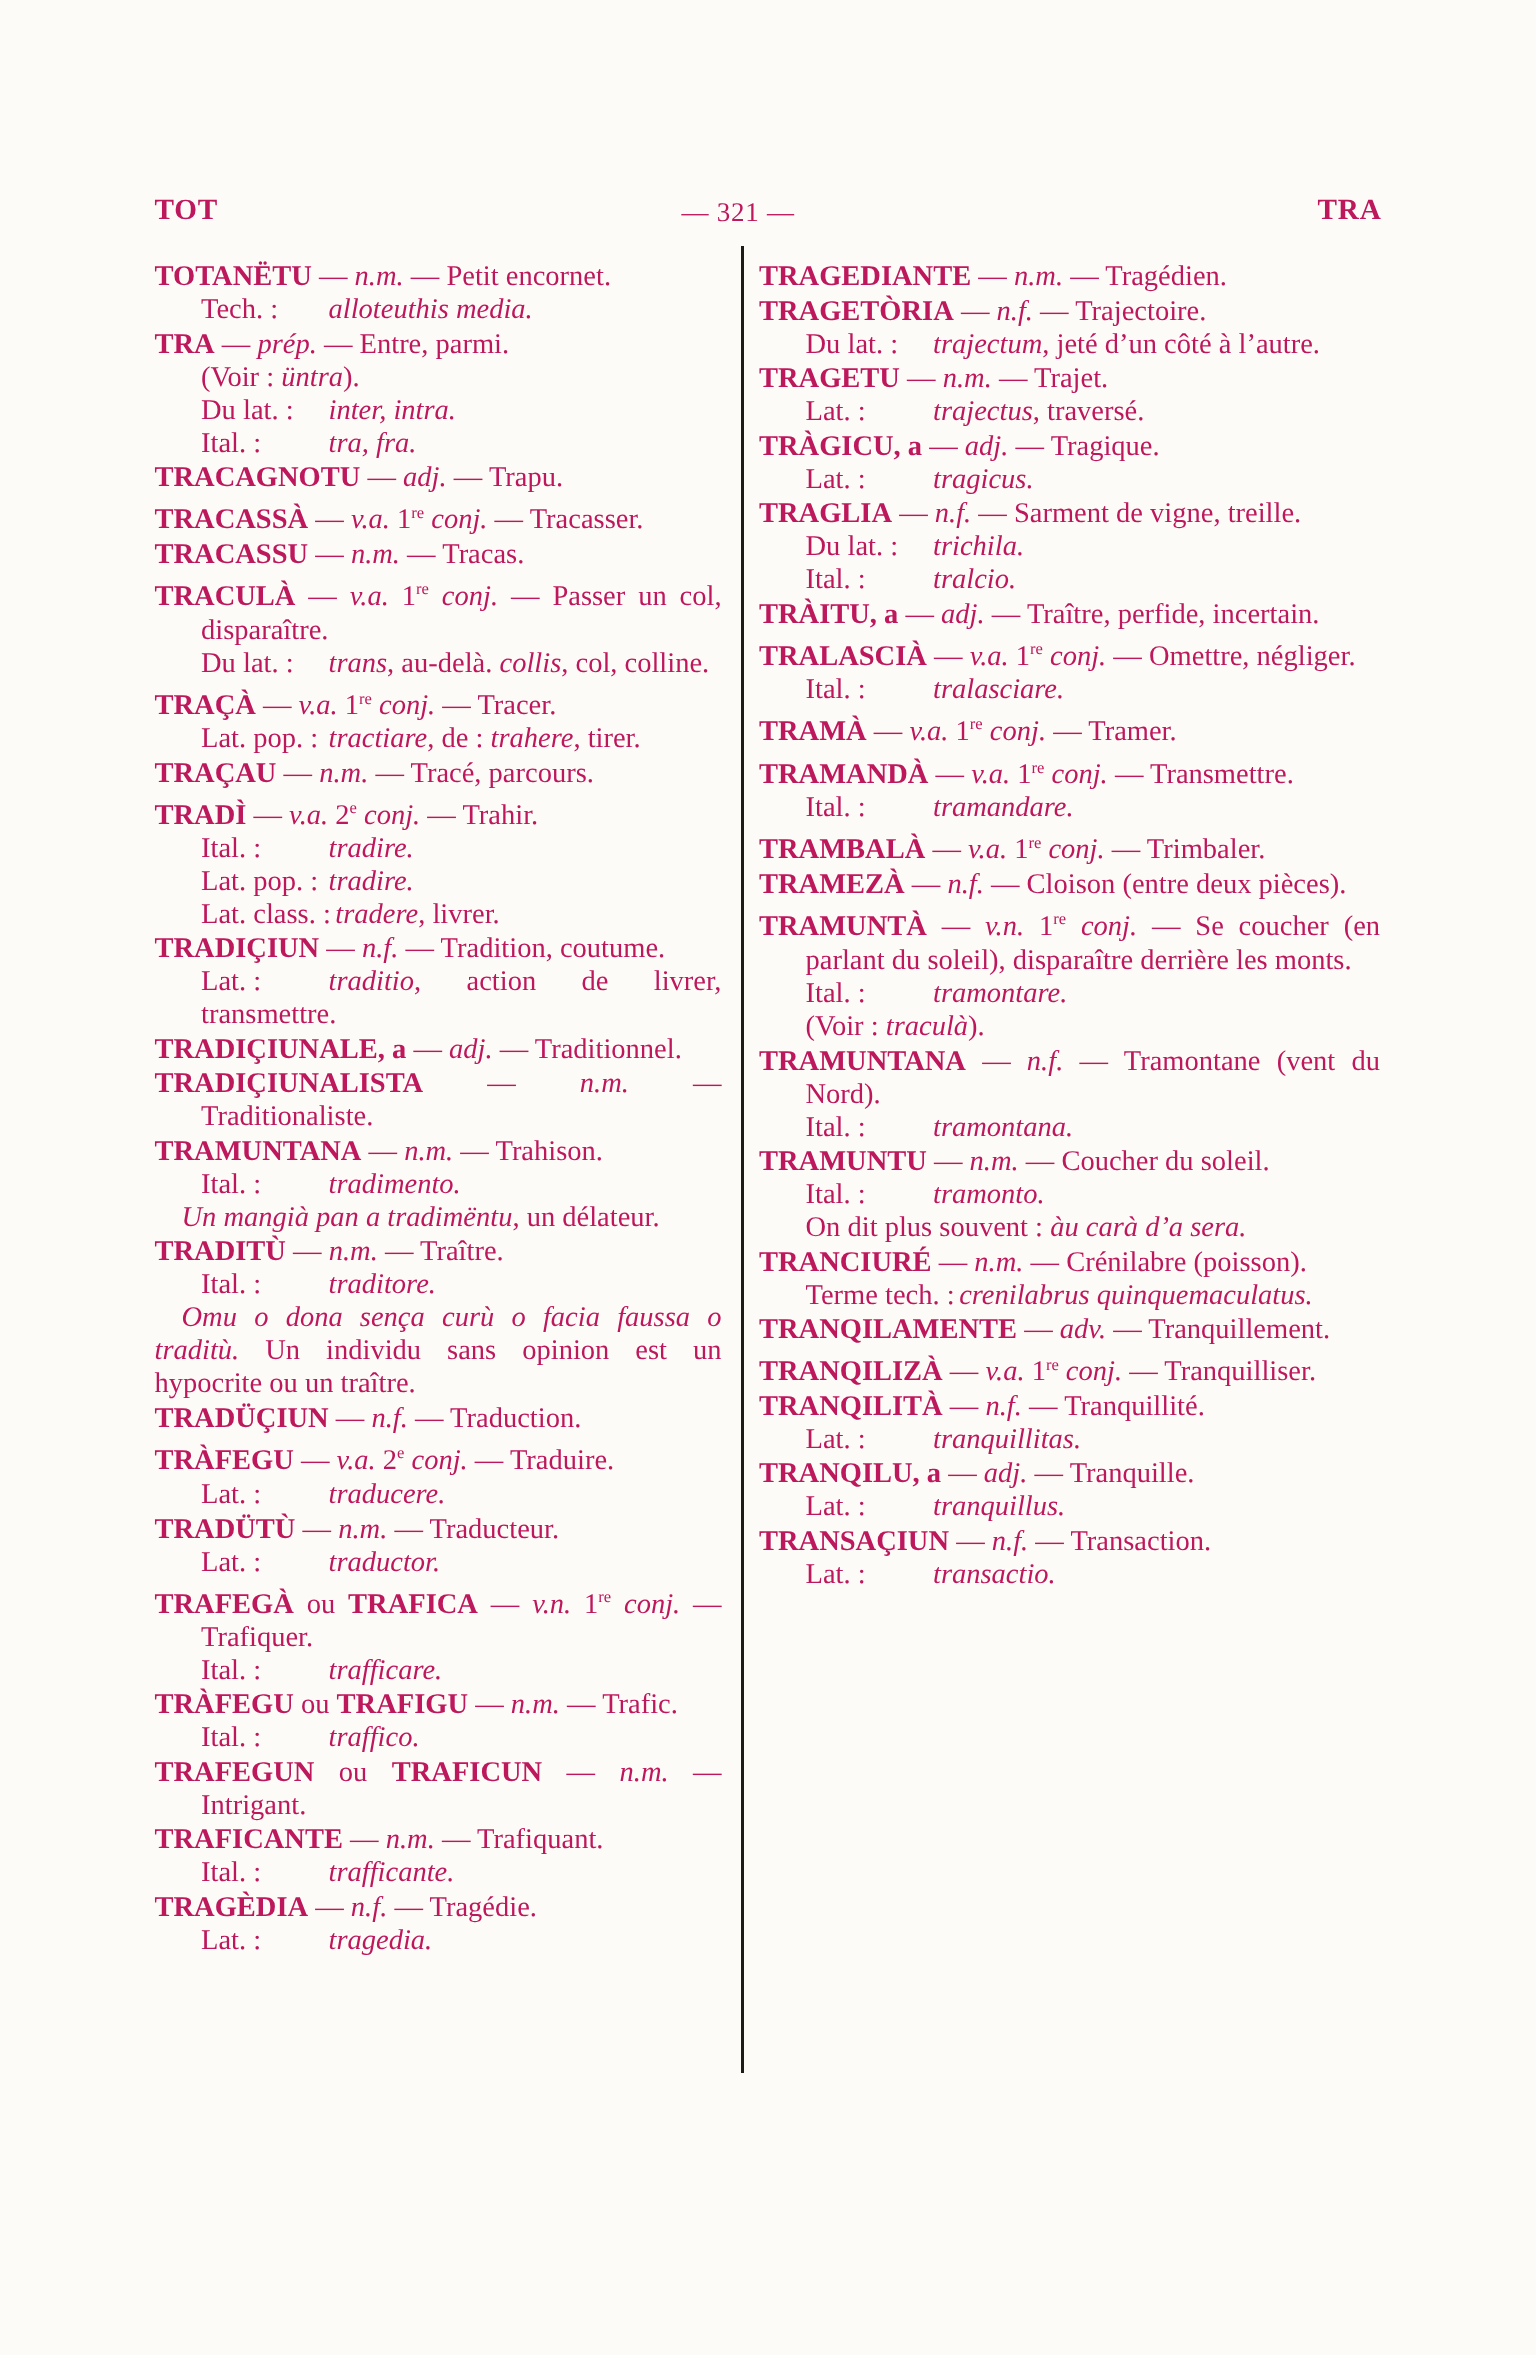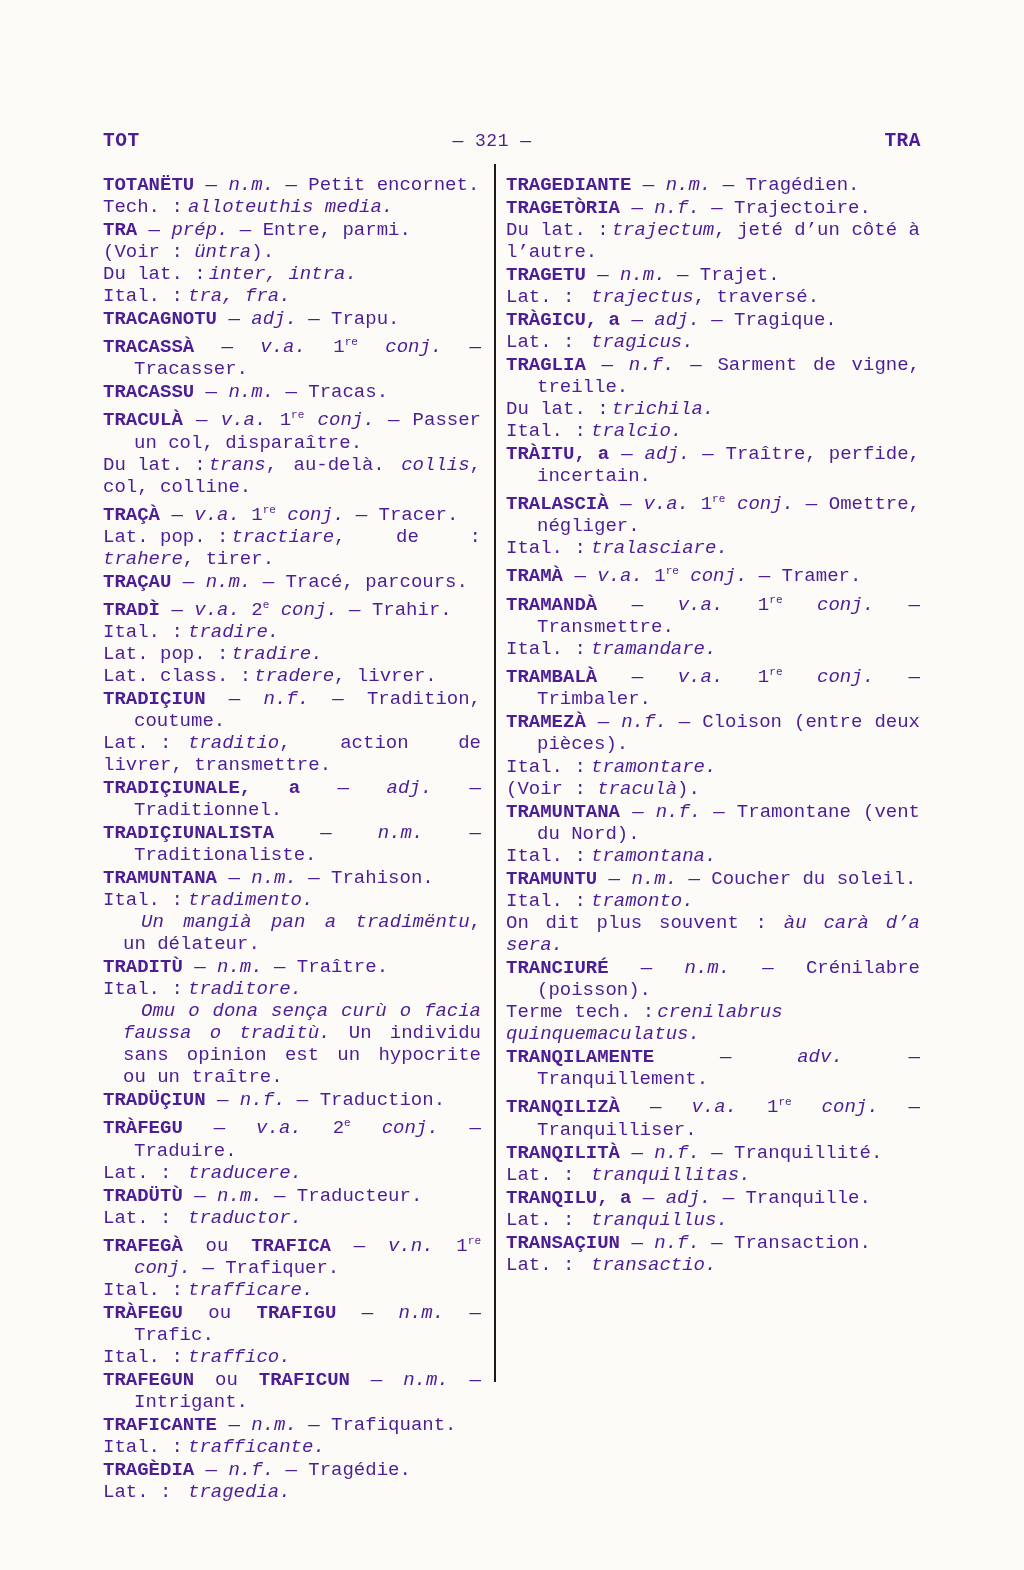--- a/index.html
+++ b/index.html
@@ -1,43 +1,43 @@
 <!DOCTYPE html>
 <html><head>
 <meta charset="utf-8">
 <style>
   html,body{margin:0;padding:0;background:#e8e8e4;}
   .page{
     position:relative;
     width:1024px;height:1570px;
     margin:0 auto;
     background:#fcfbf7;
-    color:#4c1d95;
-    font-family:Liberation Mono, monospace;
+    color:#be185d;
+    font-family:Liberation Serif, serif;
     font-size:19px;
     line-height:22px;
     overflow:hidden;
   }
   
   .hdr{position:absolute;top:130px;left:103px;width:818px;height:26px;font-weight:bold;font-size:19.5px;letter-spacing:0.5px;}
   .hdr .hw-left{position:absolute;left:0;top:0;}
   .hdr .pagenum{position:absolute;left:0;width:778px;text-align:center;top:0;font-weight:normal;font-size:18px;}
   .hdr .hw-right{position:absolute;right:0;top:0;}
   
   .cols{position:absolute;top:174px;left:103px;}
   .col{position:absolute;top:0;}
   .col-left{left:0;width:378px;}
   .col-right{left:403px;width:414px;}
   .divider{position:absolute;left:391px;top:-10px;width:2px;height:1218px;background:#1c1b19;}
   
   .entry{margin:0 0 1px 0;}
   .line{margin:0;text-align:justify;}
   .line.head{padding-left:31px;text-indent:-31px;}
-  .line.sub{}
-  .line.ex{text-indent:18px;margin-left:20px;}
+  .line.sub{margin-left:31px;}
+  .line.ex{text-indent:18px;}
   .s-b{font-weight:bold;}
   .s-i{font-style:italic;}
   .s-sup{font-size:0.58em;vertical-align:super;letter-spacing:0;}
   .lab{display:inline-block;min-width:82px;margin-right:3px;}
 </style>
 </head>
 <body>
 
 <div class="page">
   <div class="hdr">
@@ -170,20 +170,21 @@
           <p class="line head"><span class="s-b">TRAMANDÀ</span><span class="s-n"> — </span><span class="s-i">v.a.</span><span class="s-n"> 1</span><span class="s-sup">re</span><span class="s-n"> </span><span class="s-i">conj.</span><span class="s-n"> — Transmettre.</span></p>
           <p class="line sub"><span class="lab">Ital. :</span><span class="s-i">tramandare.</span></p>
         </div>
         <div class="entry">
           <p class="line head"><span class="s-b">TRAMBALÀ</span><span class="s-n"> — </span><span class="s-i">v.a.</span><span class="s-n"> 1</span><span class="s-sup">re</span><span class="s-n"> </span><span class="s-i">conj.</span><span class="s-n"> — Trimbaler.</span></p>
         </div>
         <div class="entry">
           <p class="line head"><span class="s-b">TRAMEZÀ</span><span class="s-n"> — </span><span class="s-i">n.f.</span><span class="s-n"> — Cloison (entre deux pièces).</span></p>
         </div>
         <div class="entry">
+          <p class="line head"><span class="s-b">TRAMUNTÀ</span><span class="s-n"> — </span><span class="s-i">v.n.</span><span class="s-n"> 1</span><span class="s-sup">re</span><span class="s-n"> </span><span class="s-i">conj.</span><span class="s-n"> — Se coucher (en parlant du soleil), disparaître derrière les monts.</span></p>
           <p class="line sub"><span class="lab">Ital. :</span><span class="s-i">tramontare.</span></p>
           <p class="line sub"><span class="s-n">(Voir : </span><span class="s-i">traculà</span><span class="s-n">).</span></p>
         </div>
         <div class="entry">
           <p class="line head"><span class="s-b">TRAMUNTANA</span><span class="s-n"> — </span><span class="s-i">n.f.</span><span class="s-n"> — Tramontane (vent du Nord).</span></p>
           <p class="line sub"><span class="lab">Ital. :</span><span class="s-i">tramontana.</span></p>
         </div>
         <div class="entry">
           <p class="line head"><span class="s-b">TRAMUNTU</span><span class="s-n"> — </span><span class="s-i">n.m.</span><span class="s-n"> — Coucher du soleil.</span></p>
           <p class="line sub"><span class="lab">Ital. :</span><span class="s-i">tramonto.</span></p>

